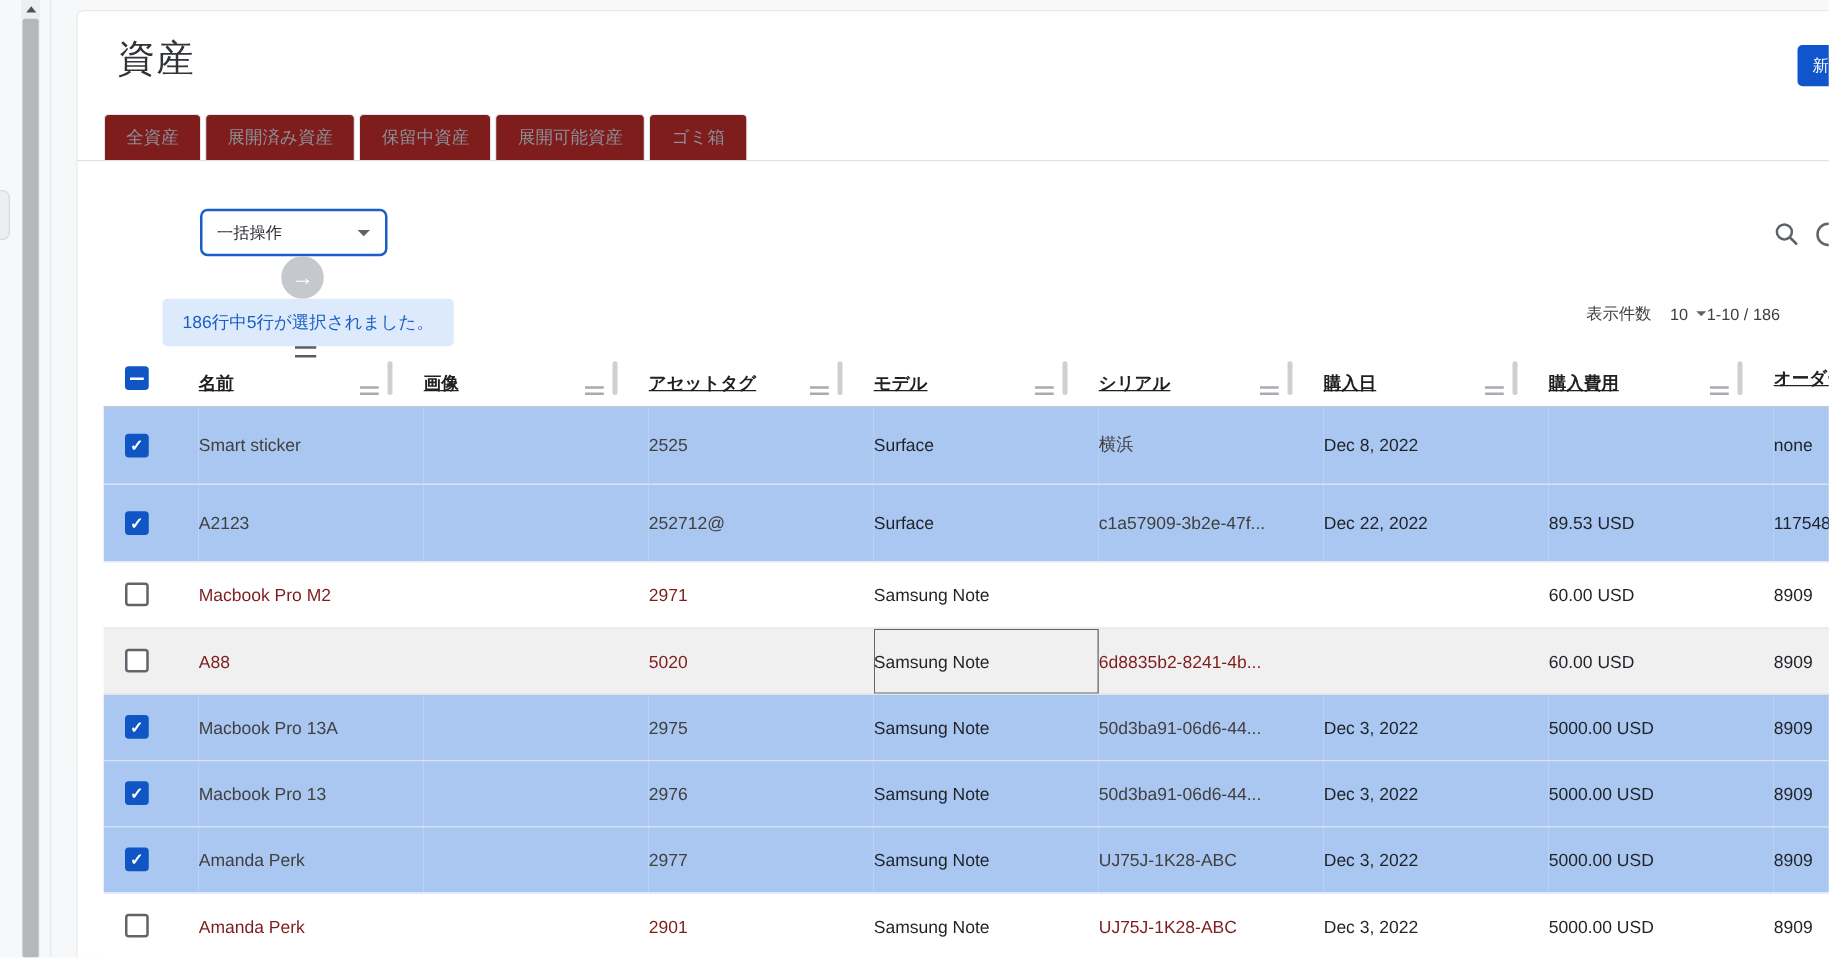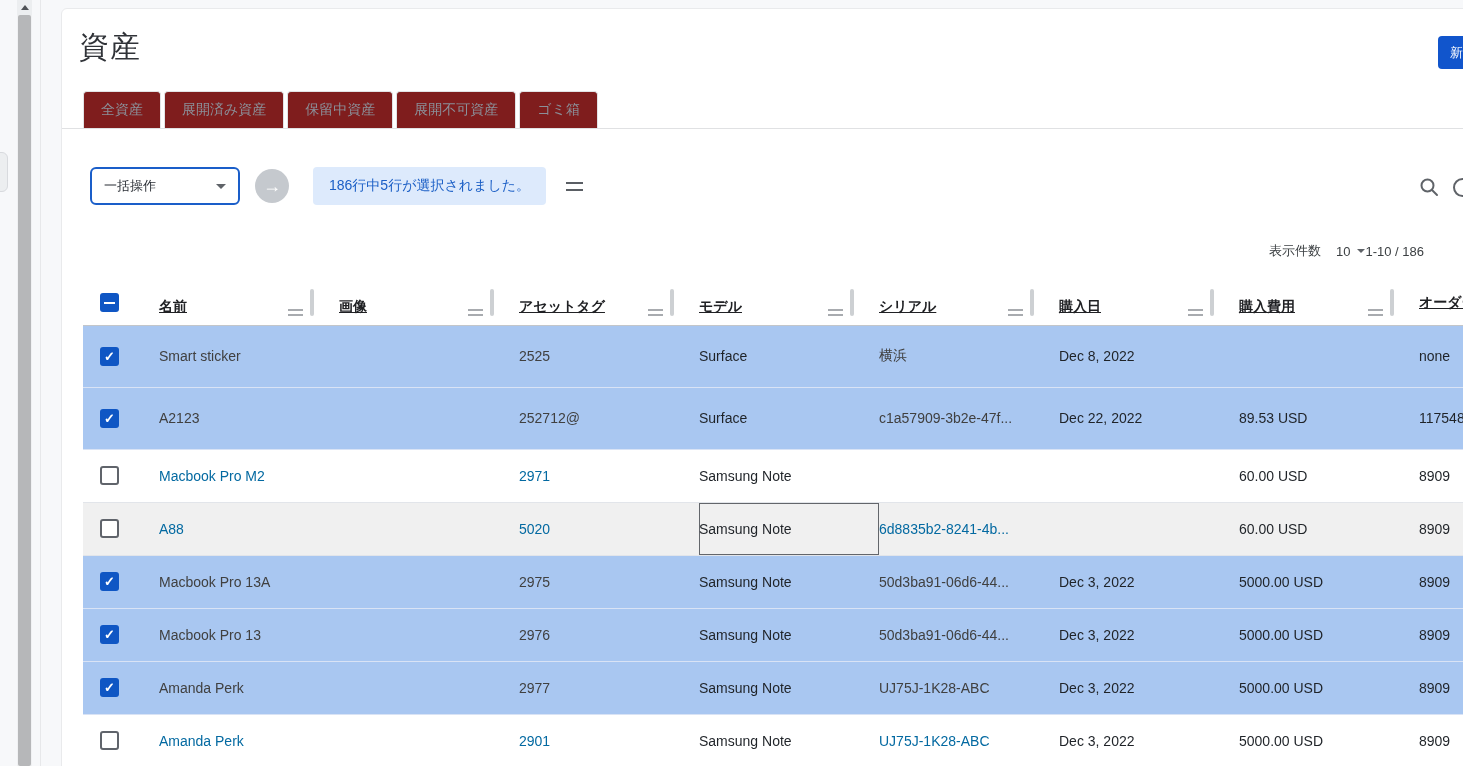--- a/index.html
+++ b/index.html
@@ -16,28 +16,28 @@
   .scroll-track { position: absolute; left: 17px; top: 0; width: 15px; height: 766px; background: #f0f1f3; }
   .scroll-up { position: absolute; left: 17px; top: 0; width: 15px; height: 15px; background: #eceef0; display:flex; align-items:center; justify-content:center; }
   .scroll-up .tri { width:0; height:0; border-left:4px solid transparent; border-right:4px solid transparent; border-bottom:5px solid #4f5257; }
   .scroll-thumb { position: absolute; left: 18px; top: 15px; width: 13px; height: 751px; background: #b6b7b9; border-radius:2px; }
   .left-handle { position:absolute; left:-7px; top:152px; width:15px; height:40px; background:#eceef0; border:1px solid #d8dade; border-radius:6px; }
   
   .card {
     position: absolute; left: 61px; top: 8px; width: 1412px; height: 790px;
     background: #fff; border: 1px solid #e9eaec; border-radius: 6px 0 0 0;
   }
-  .page-title { position:absolute; left:17px; top:18px; font-size:30px; font-weight:500; color:#303338; letter-spacing:1px; }
+  .page-title { position:absolute; left:32px; top:18px; font-size:30px; font-weight:500; color:#303338; letter-spacing:1px; }
   .new-btn { position:absolute; left:1376px; top:27px; height:33px; padding:0 12px; background:#1155cc; color:#fff; font-size:13px; border:none; border-radius:4px; display:flex; align-items:center; white-space:nowrap; cursor:pointer; }
   
   .tab-bar { position:absolute; left:0; top:82px; width:100%; height:38px; border-bottom:1px solid #e0e1e3; padding-left:21px; display:flex; align-items:flex-end; gap:3px; }
   .tab { height:37px; padding:0 17px; display:flex; align-items:center; background:#7f1d1d; border:1px solid #e2e3e5; border-bottom:none; border-radius:4px 4px 0 0; font-size:14px; color:#8b9099; white-space:nowrap; cursor:pointer; }
   .tab.active { background:#fff; color:#1a5ec9; position:relative; margin-bottom:-1px; border-bottom:1px solid #fff; height:38px; }
   
-  .toolbar { position:absolute; left:28px; top:158px; display:flex; align-items:center; }
+  .toolbar { position:absolute; left:44px; top:158px; display:flex; align-items:center;flex-direction:column; }
   .bulk-select { width:150px; height:38px; border:2px solid #1a5ec9; border-radius:6px; background:#fff; display:flex; align-items:center; padding:0 12px; font-size:13px; color:#2b2f36; cursor:pointer; }
   .caret-down { width:0; height:0; border-left:5px solid transparent; border-right:5px solid transparent; border-top:5px solid #5f6368; }
   .bulk-select .caret-down { margin-left:auto; }
   .go-btn { width:34px; height:34px; border-radius:50%; background:#c5c9ce; margin-left:15px; display:flex; align-items:center; justify-content:center; color:#fff; font-size:18px; border:none; cursor:pointer; }
   .selection-badge { margin-left:24px; background:#ddeafc; color:#1b5fc6; font-size:14px; padding:10px 16px; border-radius:4px; white-space:nowrap;text-align:center; }
   .lines-icon { margin-left:20px; display:flex; flex-direction:column; gap:5px; cursor:pointer; }
   .lines-icon i { display:block; width:17px; height:2px; background:#5a5e64; }
   .search-icon { position:absolute; left:1357px; top:168px; cursor:pointer; }
   .partial-circle-icon { position:absolute; left:1391px; top:169px; width:19px; height:19px; border:2px solid #5f6368; border-radius:50%; cursor:pointer; }
   
@@ -56,21 +56,21 @@
   tbody tr { background:#fff; border-bottom:1px solid #e2e5ea; height:53px; }
   tbody tr.tall { height:62px; }
   tbody tr.row-selected { background:#a9c7f1; border-bottom-color:#d9e3f5; }
   tbody tr.row-striped { background:#f0f0f0; }
   .cb-cell { padding-left:17px; }
   .cb { width:19px; height:19px; border-radius:3px; display:flex; align-items:center; justify-content:center; cursor:pointer; }
   .cb.unchecked { border:2px solid #60646b; background:#fff; }
   .cb.checked { background:#0f56c4; color:#fff; font-size:13px; font-weight:bold; }
   .cb.indeterminate { background:#0f56c4; }
   .cb.indeterminate i { display:block; width:11px; height:2px; background:#fff; }
-  .link { color:#0369a1; cursor:pointer; }
+  .link { color:#7f1d1d; cursor:pointer; }
   tr.row-selected .link { color:#404040; }
   .focus-cell { box-shadow: inset 0 0 0 1px #63666b; }
 </style>
 </head>
 <body>
 
 <div class="scroll-track"></div>
 <div class="scroll-up">
     <span class="tri"></span>
   </div>
@@ -79,21 +79,21 @@
 <div class="vline"></div>
 
 <div class="card">
   <div class="page-title">資産</div>
   <button class="new-btn">新規作成</button>
 
   <div class="tab-bar">
       <div class="tab">全資産</div>
       <div class="tab">展開済み資産</div>
       <div class="tab">保留中資産</div>
-      <div class="tab">展開不可資産</div>
+      <div class="tab">展開可能資産</div>
       <div class="tab">ゴミ箱</div>
     </div>
 
   <div class="toolbar">
     <div class="bulk-select">
       <span>一括操作</span>
       <span class="caret-down"></span>
     </div>
     <button class="go-btn">
         <span>→</span>

